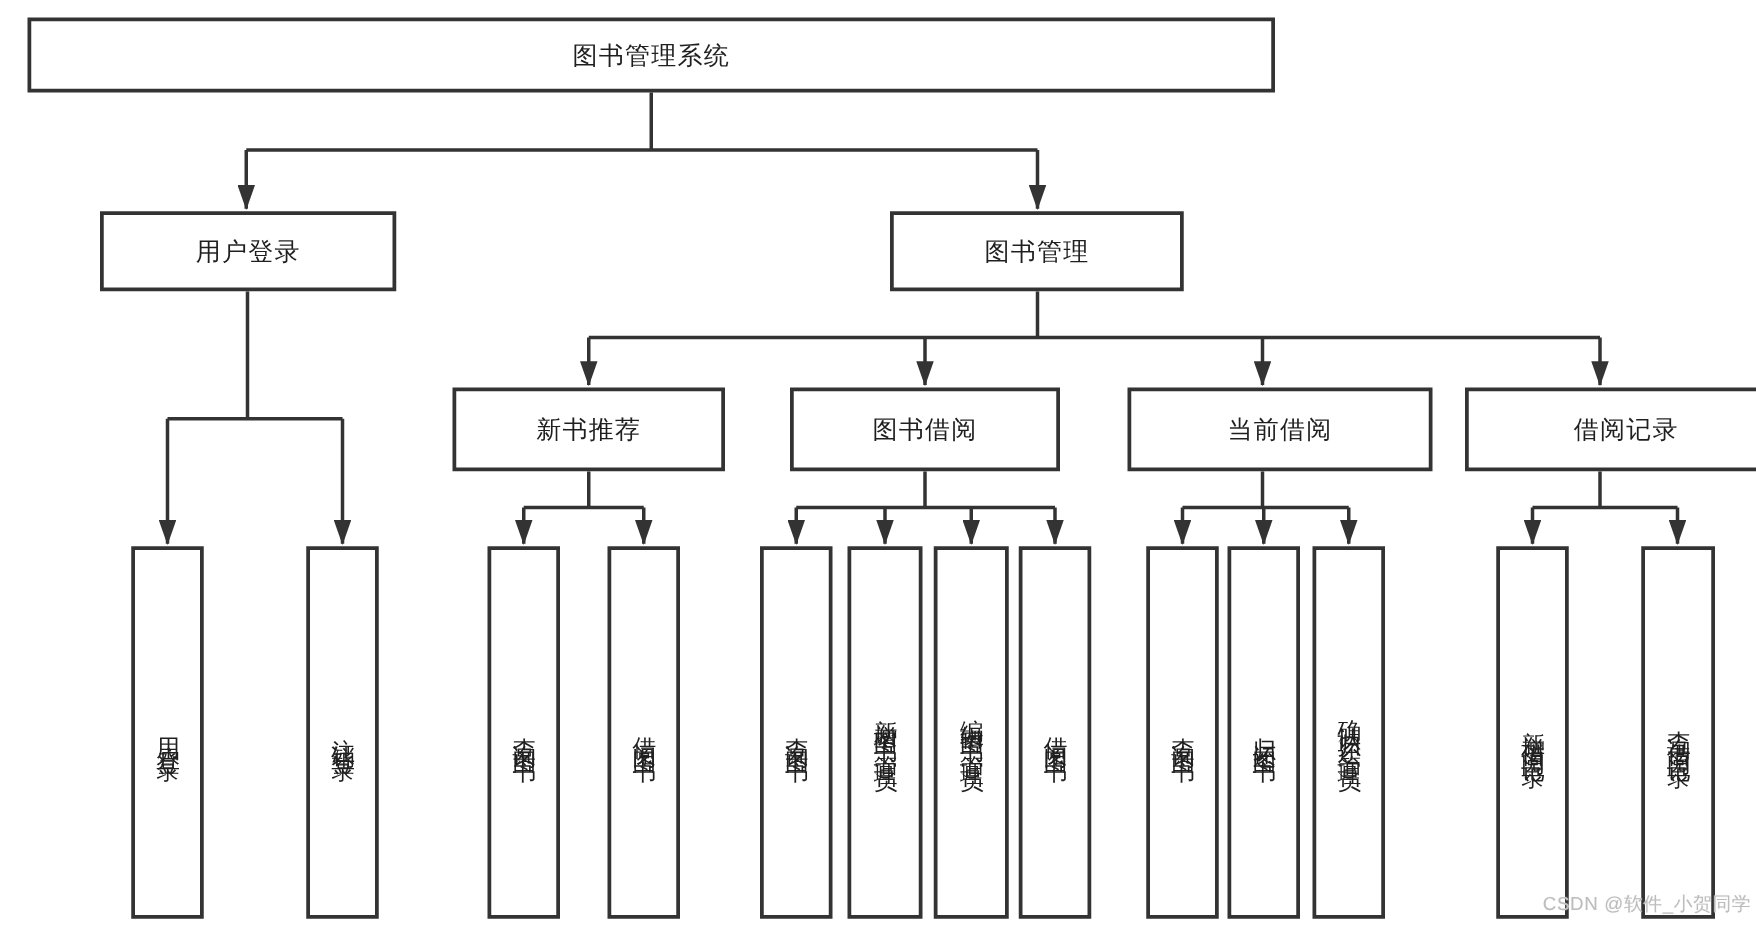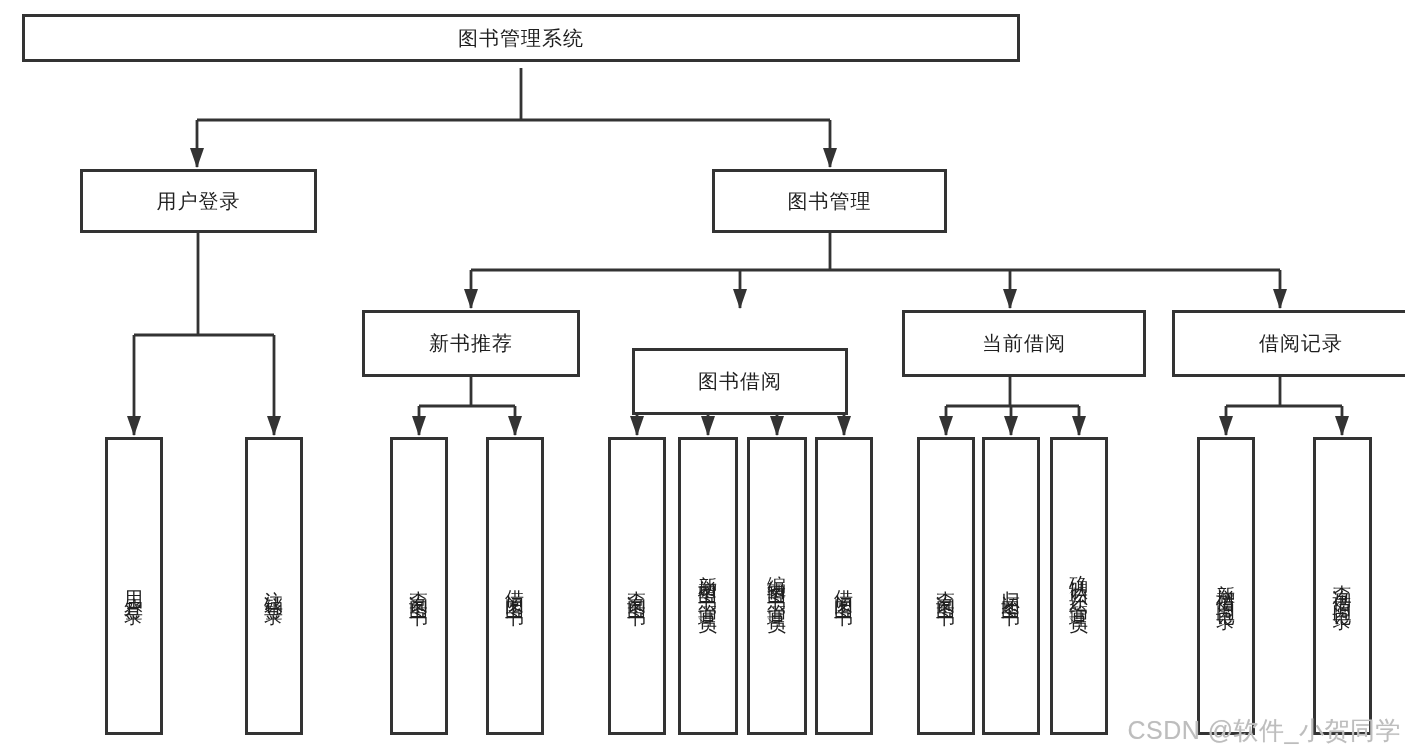--- a/index.html
+++ b/index.html
@@ -43,21 +43,21 @@
     writing-mode: vertical-rl;
     text-orientation: mixed;
     letter-spacing: 0.30em;
     line-height: 1;
     white-space: nowrap;
   }
   .watermark {
     position: absolute;
     right: 4px;
     top: 714px;
-    font-size: 25px;
+    font-size: 15px;
     color: #bdbdbd;
     letter-spacing: 0.5px;
     text-shadow: 0 0 1px #e6e6e6;
   }
 </style>
 </head>
 <body>
 
 <div id="stage">
 
@@ -104,35 +104,35 @@
       <path d="M1011,406 L1011,435" marker-end="url(#arrow)"></path>
       <path d="M1079,406 L1079,435" marker-end="url(#arrow)"></path>
 
       <path d="M1280,377 L1280,406"></path>
       <path d="M1226,406 L1342,406"></path>
       <path d="M1226,406 L1226,435" marker-end="url(#arrow)"></path>
       <path d="M1342,406 L1342,435" marker-end="url(#arrow)"></path>
     </g>
   </svg>
 
-  <div class="node hbox" style="left:22px; top:14px; width:998px; height:48px;">
+  <div class="node hbox" style="left:22px; top:14px; width:998px; height:60px;">
     <span>图书管理系统</span>
   </div>
 
   <div class="node hbox" style="left:80px; top:169px; width:237px; height:64px;">
     <span>用户登录</span>
   </div>
   <div class="node hbox" style="left:362px; top:310px; width:218px; height:67px;">
     <span>新书推荐</span>
   </div>
 
   <div class="node hbox" style="left:712px; top:169px; width:235px; height:64px;">
     <span>图书管理</span>
   </div>
-  <div class="node hbox" style="left:632px; top:310px; width:216px; height:67px;margin-top:38px;">
+  <div class="node hbox" style="left:632px; top:310px; width:216px; height:67px;">
     <span>图书借阅</span>
   </div>
   <div class="node hbox" style="left:902px; top:310px; width:244px; height:67px;">
     <span>当前借阅</span>
   </div>
   <div class="node hbox" style="left:1172px; top:310px; width:258px; height:67px;">
     <span>借阅记录</span>
   </div>
 
   <div class="node vbox" style="left:105px; top:437px; width:58px; height:298px;">

